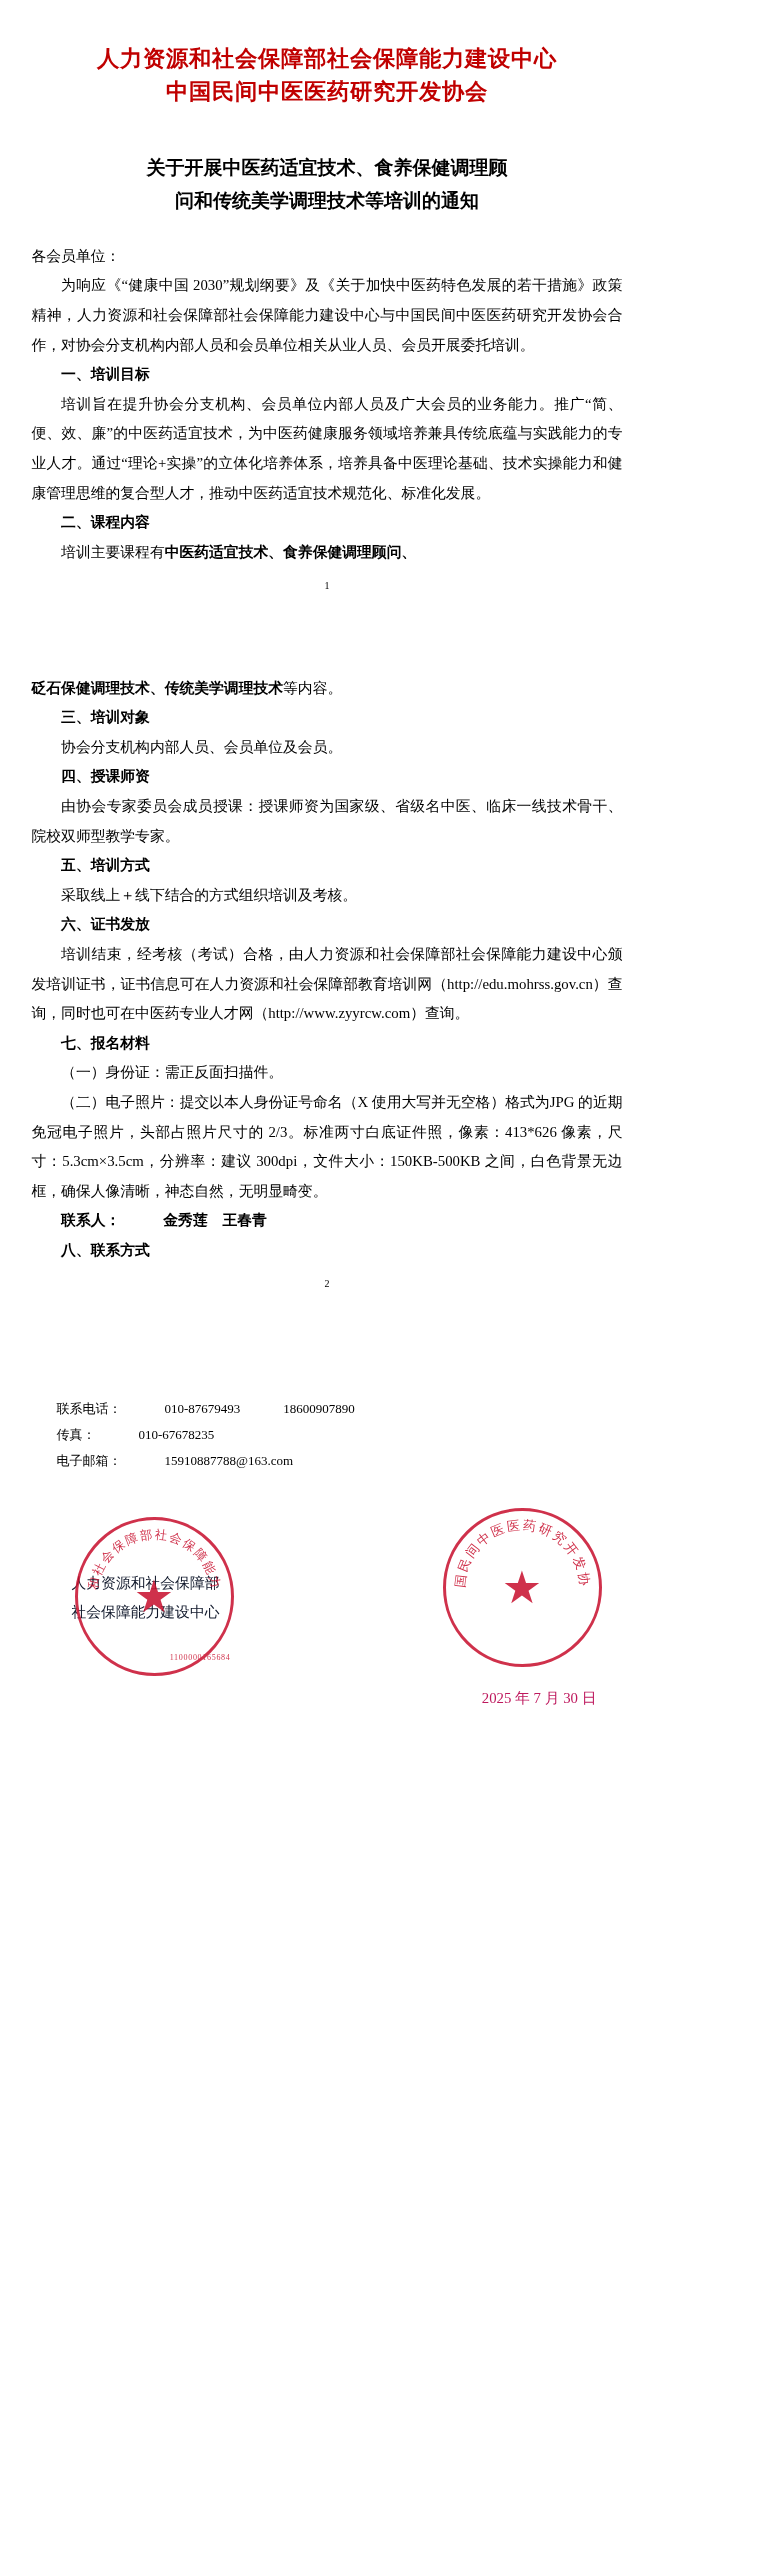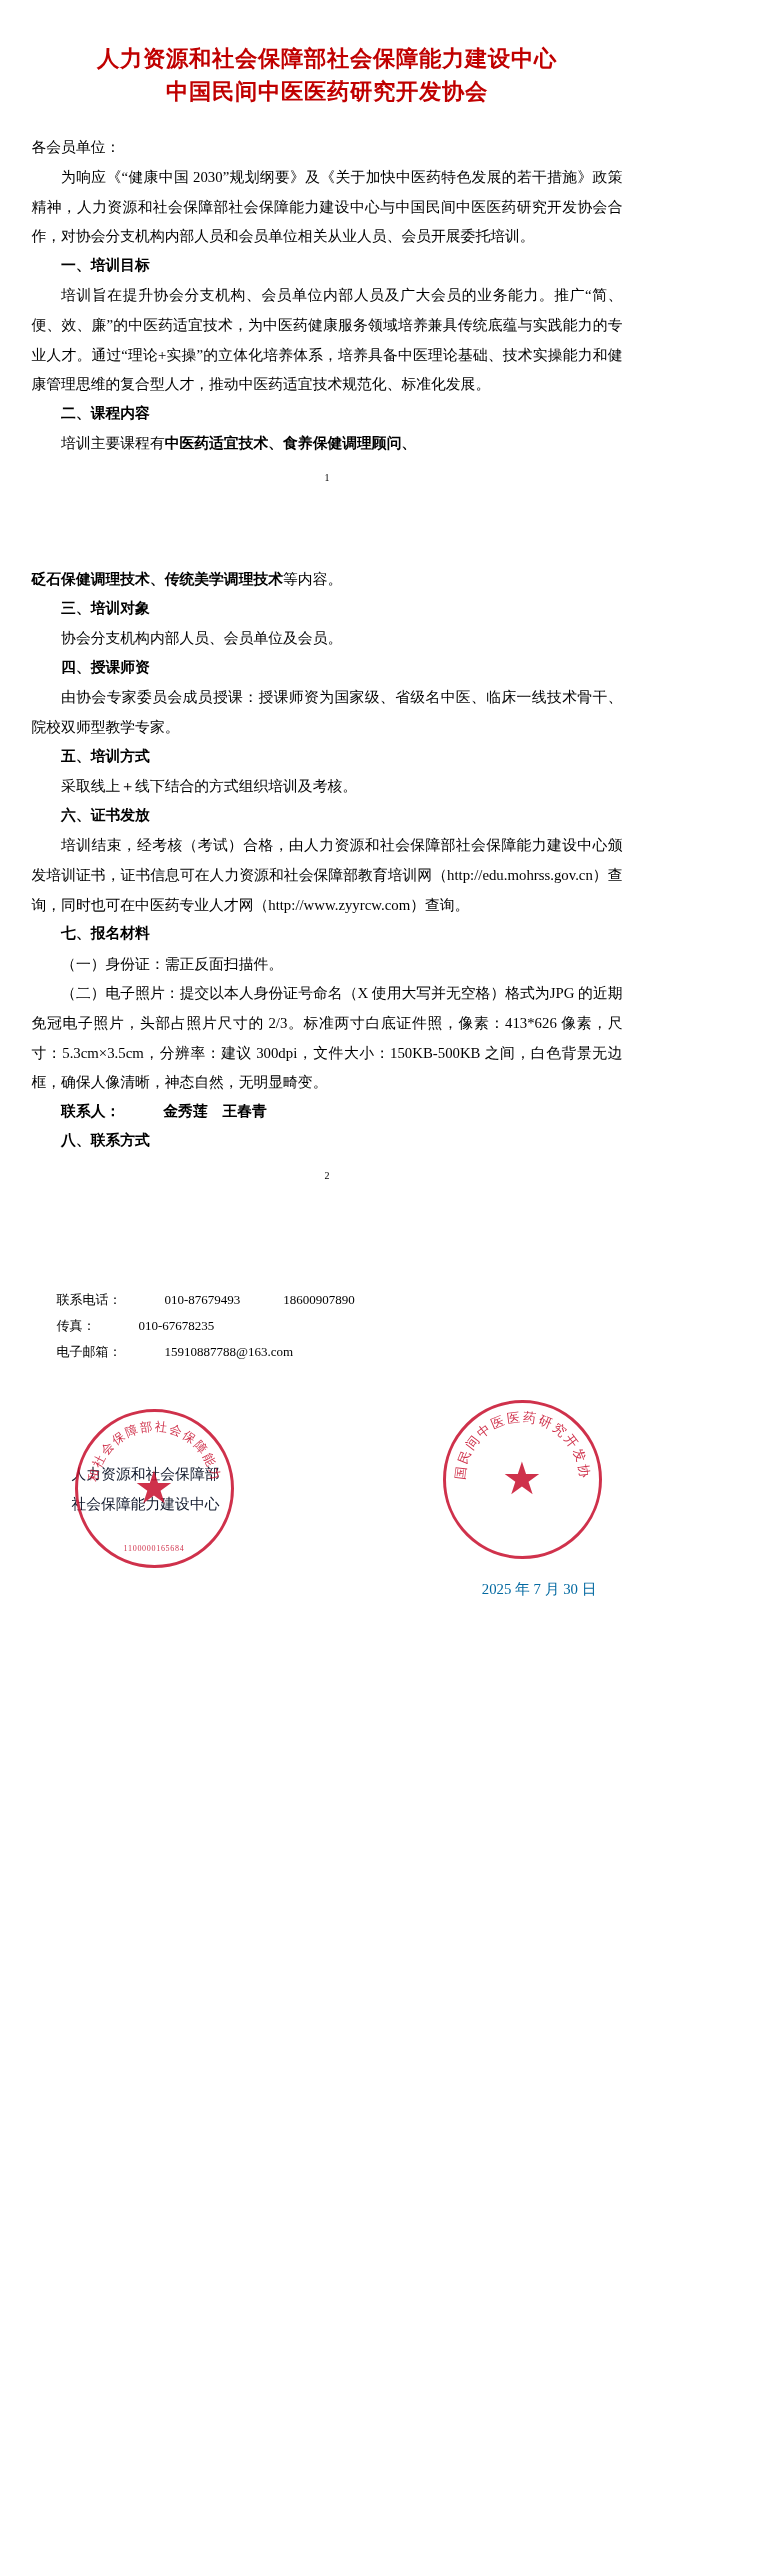--- a/index.html
+++ b/index.html
@@ -66,21 +66,20 @@
   }
   p.para.noindent {
     text-indent: 0;
   }
   p.heading {
     margin: 0;
     text-indent: 2em;
     font-weight: bold;
     font-size: 14.8px;
     line-height: 2.0;
-    font-family: Liberation Mono, monospace;
   }
   .bold-inline {
     font-weight: bold;
   }
   .page-num {
     text-align: center;
     font-size: 10px;
     margin-top: 13px;
     margin-bottom: 7.2px;
     color: #000;
@@ -130,55 +129,59 @@
     position: absolute;
     width: 100%;
     height: 100%;
     left: 0; top: 0;
   }
   .seal-bottom-label {
     position: absolute;
     left: 0;
     right: 0;
     bottom: 11.5px;
-    text-align: center;
+    text-align: right;
     color: #c8102e;
     font-size: 8px;
     letter-spacing: 0.7px;
   }
   .signature-lines {
     position: absolute;
     left: 40px;
     top: 66px;
     font-size: 14.8px;
     line-height: 2.0;
     color: #0f172a;
   }
   .signature-lines div { white-space: nowrap; }
   .date-line {
     position: absolute;
     right: 26px;
     top: 186px;
     font-size: 14.8px;
-    color: #0369a1;
+    color: #be185d;
   }
 </style>
 </head>
 <body>
 
 <div class="page">
   <div class="content">
 
     <div class="header-rules">
       <div class="org-title">
         <span class="line1">人力资源和社会保障部社会保障能力建设中心</span>
         <span class="line2">中国民间中医医药研究开发协会</span>
       </div>
     </div>
 
+    <div class="doc-title">
+      <span class="t-line">关于开展中医药适宜技术、食养保健调理顾</span>
+      <span class="t-line">问和传统美学调理技术等培训的通知</span>
+    </div>
 
     <div class="body-text">
       <p class="para noindent">各会员单位：</p>
       <p class="para">为响应《“健康中国 2030”规划纲要》及《关于加快中医药特色发展的若干措施》政策精神，人力资源和社会保障部社会保障能力建设中心与中国民间中医医药研究开发协会合作，对协会分支机构内部人员和会员单位相关从业人员、会员开展委托培训。</p>
 
       <p class="heading">一、培训目标</p>
       <p class="para">培训旨在提升协会分支机构、会员单位内部人员及广大会员的业务能力。推广“简、便、效、廉”的中医药适宜技术，为中医药健康服务领域培养兼具传统底蕴与实践能力的专业人才。通过“理论+实操”的立体化培养体系，培养具备中医理论基础、技术实操能力和健康管理思维的复合型人才，推动中医药适宜技术规范化、标准化发展。</p>
 
       <p class="heading">二、课程内容</p>
       <p class="para"><span>培训主要课程有</span><span class="bold-inline">中医药适宜技术、食养保健调理顾问、</span></p>

